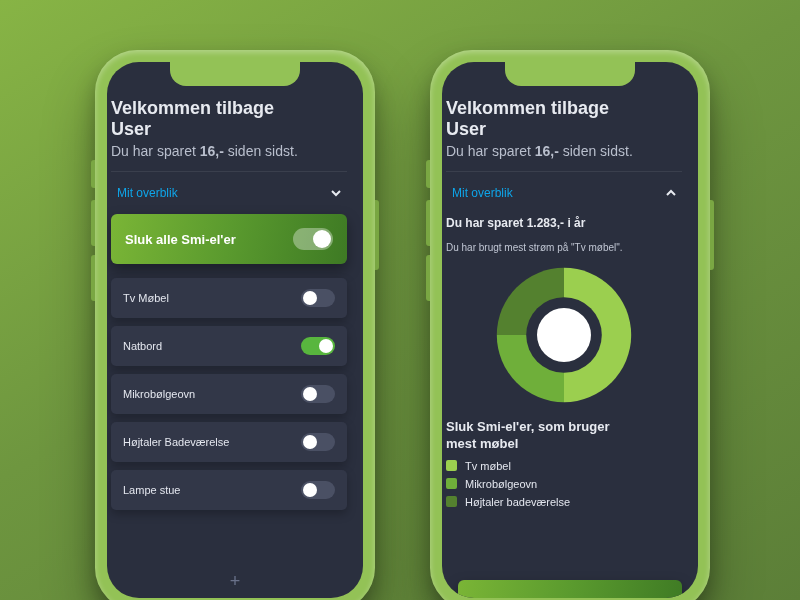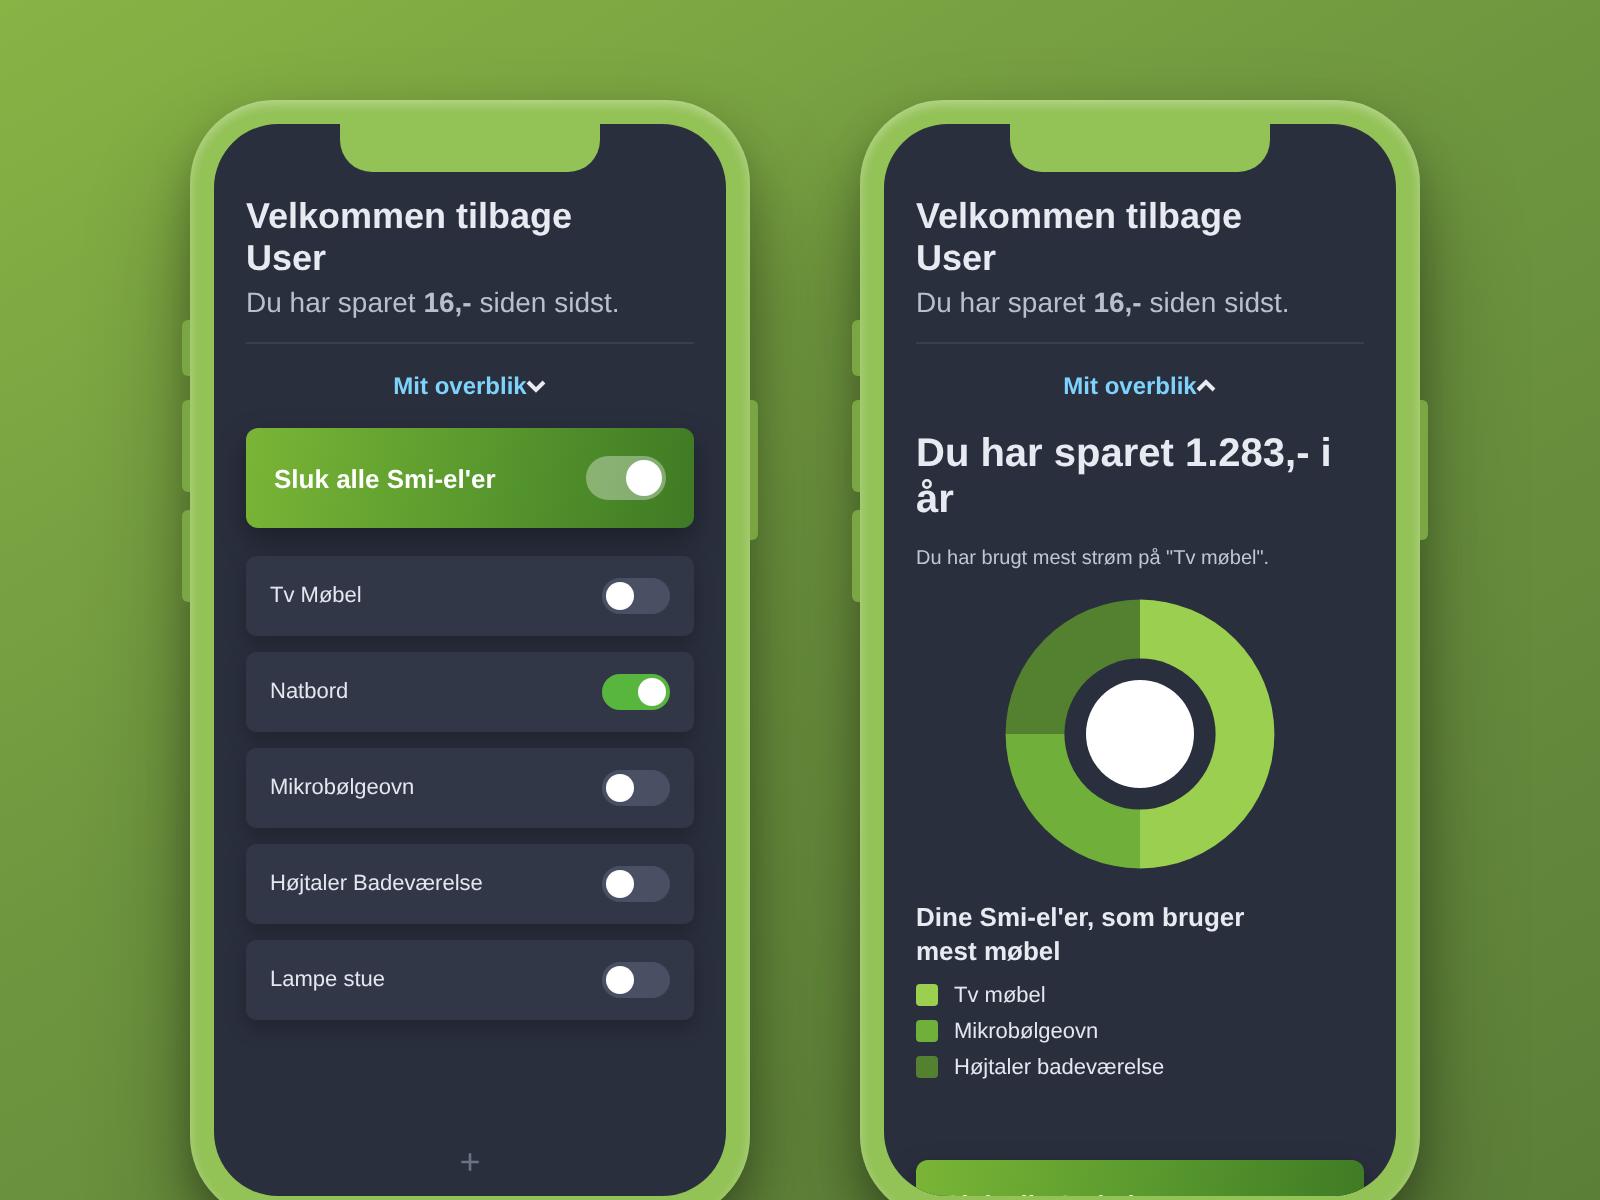--- a/index.html
+++ b/index.html
@@ -39,30 +39,30 @@
   }
   .notch {
     position:absolute;
     top:0; left:50%; transform:translateX(-50%);
     width:130px; height:24px;
     background:#93c256;
     border-radius: 0 0 16px 16px;
     z-index:5;
   }
 
-  .content { position:absolute; inset:0; padding: 36px 16px 0 16px; color:#e7eaf0; }
+  .content { position:absolute; inset:0; padding: 36px 16px 0 4px; color:#e7eaf0; }
 
   .welcome-title { font-size:18px; font-weight:700; line-height:1.15; }
   .welcome-sub   { font-size:14px; color:#b9bfcd; margin-top:4px; }
   .hr { height:1px; background:rgba(255,255,255,0.08); margin:12px 0 0 0; }
 
   .dropdown {
-    display:flex; align-items:center; justify-content:center;
+    display:flex; align-items:center; justify-content:space-between;
     padding:14px 6px 14px 6px;
-    font-size:12px; font-weight:700; color:#7dd3fc;
+    font-size:12px; font-weight:400; color:#0ea5e9;
   }
   .chev { width:10px; height:10px; position:relative; }
   .chev svg { width:10px; height:10px; display:block; stroke:#e7eaf0; stroke-width:2; fill:none; }
 
   .card-main {
     background: linear-gradient(100deg,#7ab536 0%, #5a9a2e 50%, #3e7a24 100%);
     border-radius:6px;
     padding:14px 14px;
     display:flex; align-items:center; justify-content:space-between;
     box-shadow: 0 6px 14px rgba(0,0,0,0.35);
@@ -88,21 +88,21 @@
     position:absolute; top:2px; width:14px; height:14px; border-radius:50%;
     background:#fff; transition:none;
     left:2px;
   }
   .toggle.on { background:#58b63e; }
   .toggle.on .knob { left:18px; }
   .toggle.big { width:40px; height:22px; border-radius:12px; background:rgba(255,255,255,0.35); }
   .toggle.big .knob { width:18px; height:18px; top:2px; left:20px; background:#fff; }
 
   
-  .stats-title { font-size:20px; font-weight:700; margin-top:2px; }
+  .stats-title { font-size:12px; font-weight:700; margin-top:2px; }
   .stats-sub   { font-size:10px; color:#c0c6d3; margin-top:12px; margin-bottom:12px; }
 
   .donut { width:140px; height:140px; margin: 6px auto 14px auto; position:relative; }
   .donut svg { width:140px; height:140px; display:block; }
   .donut .hole {
     position:absolute; left:50%; top:50%; transform:translate(-50%,-50%);
     width:54px; height:54px; border-radius:50%; background:#fff;
   }
 
   .legend-title { font-size:13px; font-weight:700; line-height:1.25; margin-bottom:8px; }
@@ -237,21 +237,21 @@
           <svg viewBox="0 0 100 100" id="donut-svg">
               <path d="M 50 50 L 50 2 A 48 48 0 0 1 50 98 Z" fill="#9bcf4f"></path>
               <path d="M 50 50 L 50 98 A 48 48 0 0 1 2 50.00000000000001 Z" fill="#6faf3a"></path>
               <path d="M 50 50 L 2 50.00000000000001 A 48 48 0 0 1 49.99999999999999 2 Z" fill="#54812f"></path>
               <circle cx="50" cy="50" r="27" fill="#2a2f3e"></circle>
             </svg>
           <div class="hole"></div>
         </div>
 
         <div class="legend-title">
-          <span>Dine Smi-el'er, som bruger</span><br>
+          <span>Sluk Smi-el'er, som bruger</span><br>
           <span>mest møbel</span>
         </div>
         <div id="legend-list">
             <div class="legend-item">
               <span class="sw" style="background: rgb(155, 207, 79);"></span>
               <span>Tv møbel</span>
             </div>
             <div class="legend-item">
               <span class="sw" style="background: rgb(111, 175, 58);"></span>
               <span>Mikrobølgeovn</span>

